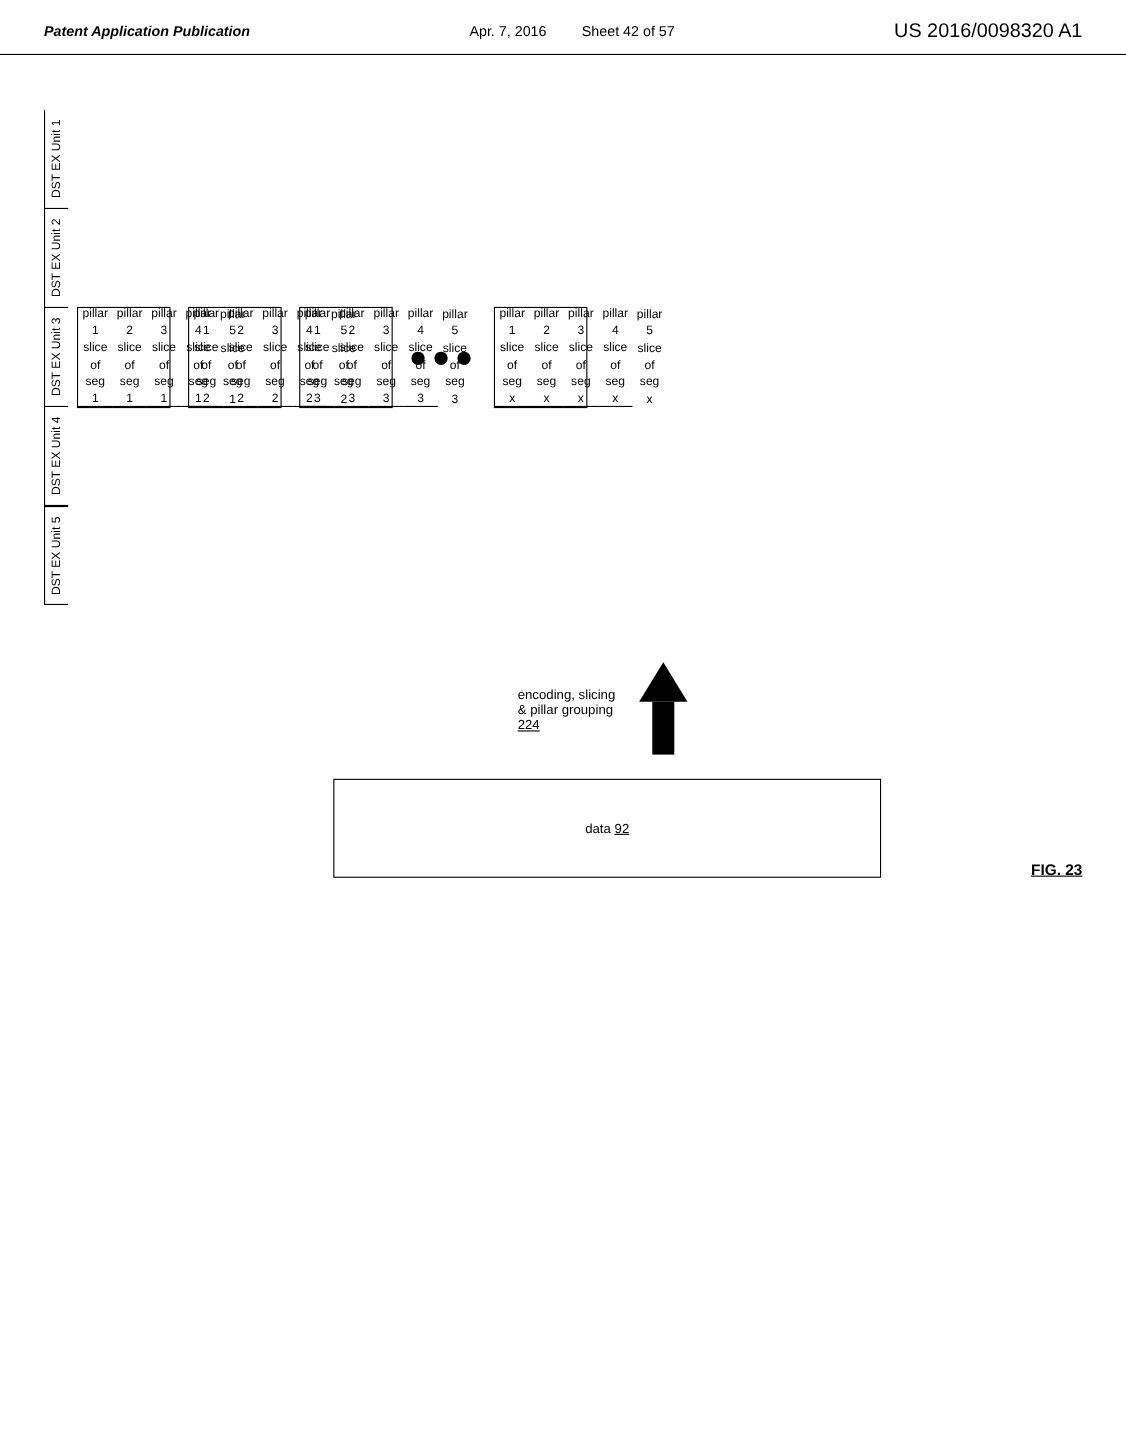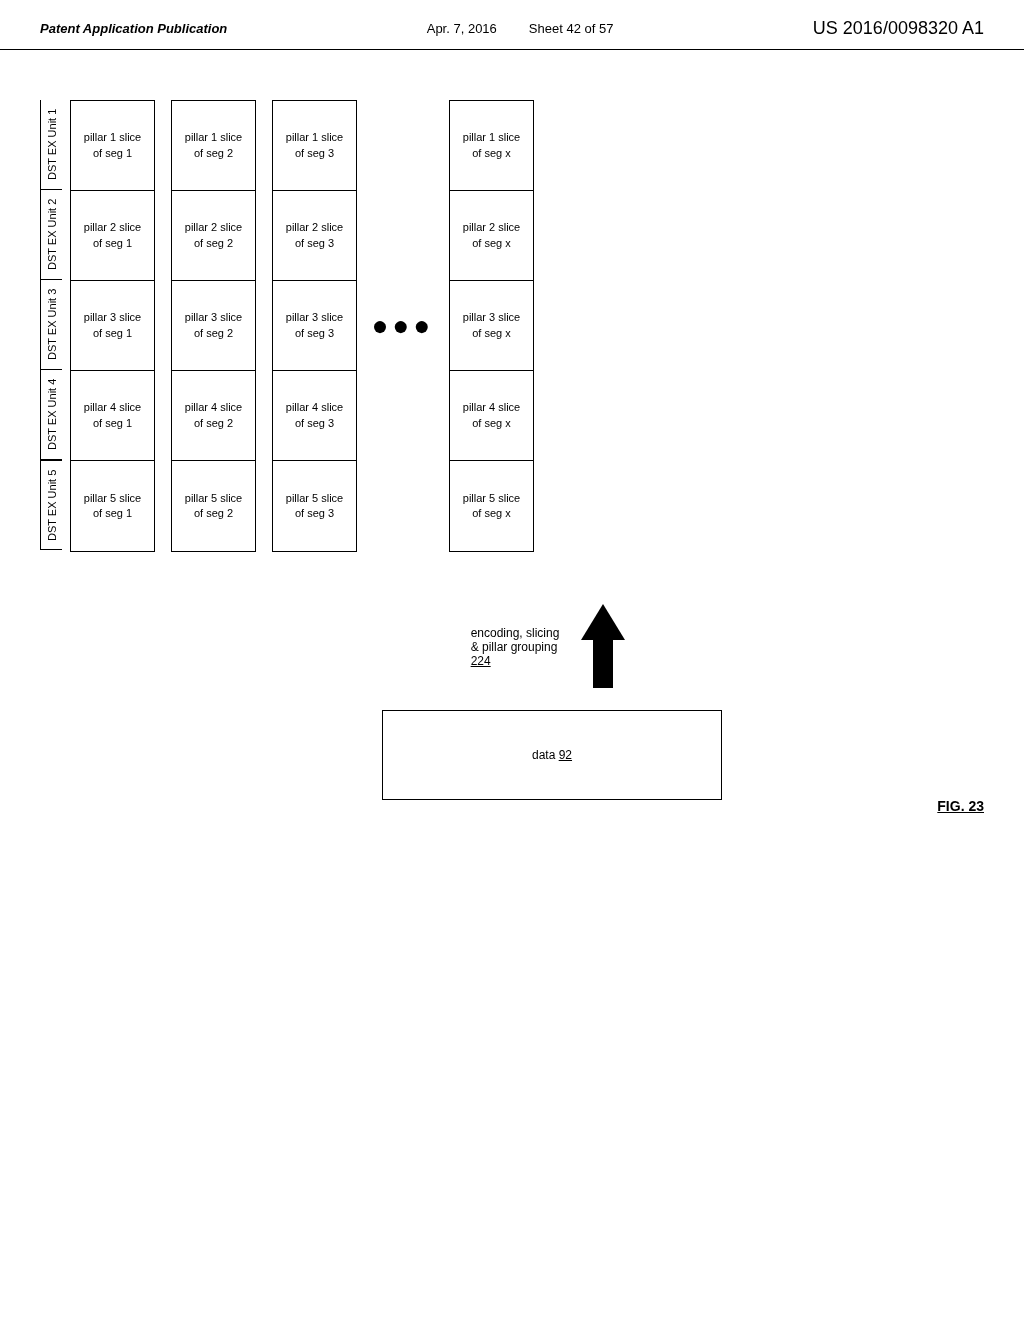--- a/index.html
+++ b/index.html
@@ -64,21 +64,21 @@
       border-right: 1.5px solid #000;
       border-top: 1.5px solid #000;
     }
     .vertical-label:last-child {
       border-bottom: 1.5px solid #000;
     }
 
     
     .segment-group {
       display: flex;
-      flex-direction: column;
+      flex-direction: row;
       border: 1.5px solid #000;
       width: 85px;
     }
 
     .cell {
       border-bottom: 1px solid #000;
       height: 90px;
       display: flex;
       align-items: center;
       justify-content: center;
@@ -101,32 +101,32 @@
     }
     .dots {
       font-size: 28px;
       letter-spacing: 4px;
       color: #000;
     }
 
     
     .data-box {
       border: 1.5px solid #000;
-      width: 340px;
+      width: 498px;
       height: 90px;
       display: flex;
       align-items: center;
       justify-content: center;
       margin-top: 10px;
     }
 
     
     .fig-label {
       position: absolute;
-      bottom: 16px;
+      bottom: 30px;
       right: 40px;
       font-size: 14px;
       font-weight: bold;
       text-decoration: underline;
     }
 
     
     .ref {
       text-decoration: underline;
     }

